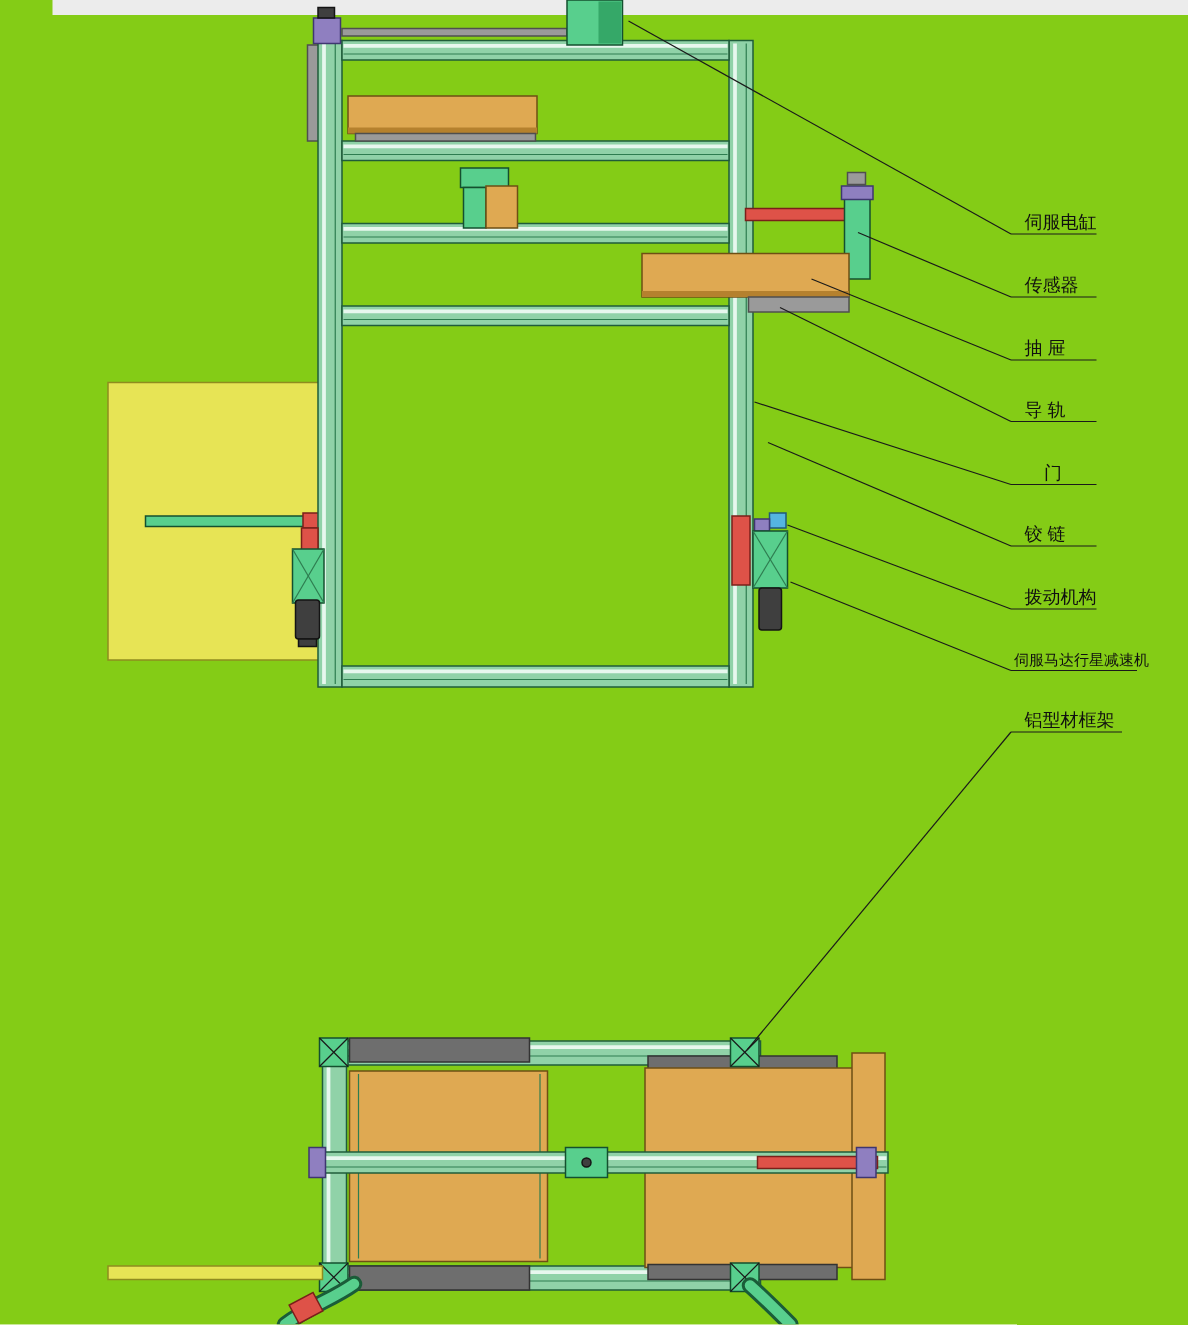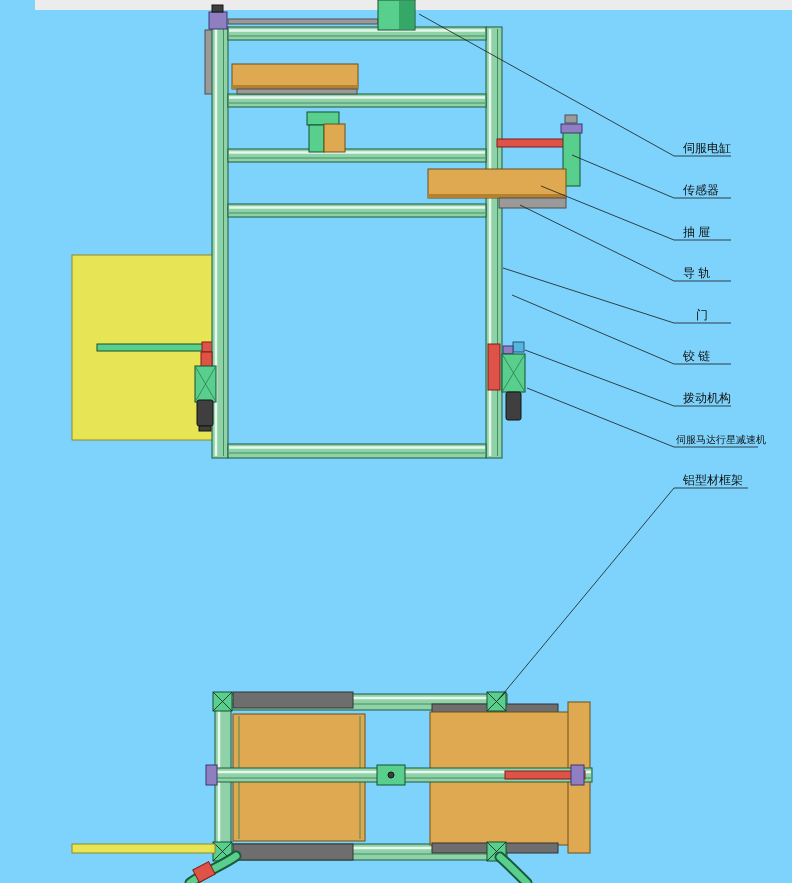--- a/index.html
+++ b/index.html
@@ -1,16 +1,16 @@
 <!DOCTYPE html>
 <html><head>
 <meta charset="utf-8">
 <style>
   html,body{margin:0;padding:0;background:#fff;}
-  .page{position:relative;width:792px;height:883px;background:#7dd3fc;overflow:hidden;font-family:"Liberation Sans",sans-serif;}
+  .page{position:relative;width:792px;height:883px;background:#84cc16;overflow:hidden;font-family:"Liberation Sans",sans-serif;}
   svg{display:block;}
   .pg  {fill:#90d2a8;stroke:#1f5c3a;stroke-width:1;}
   .bg2 {fill:#58cf8d;stroke:#14502f;stroke-width:1;}
   .bg3 {fill:#35a868;stroke:none;}
   .org {fill:#dfa952;stroke:#6e4f14;stroke-width:1;}
   .org2{fill:#b5812e;stroke:none;}
   .yel {fill:#e7e455;stroke:#8f8c1f;stroke-width:1;}
   .red {fill:#de5248;stroke:#7a201a;stroke-width:1;}
   .pur {fill:#8f7fc0;stroke:#3f3670;stroke-width:1;}
   .gry {fill:#9a9a9a;stroke:#4f4f4f;stroke-width:1;}

